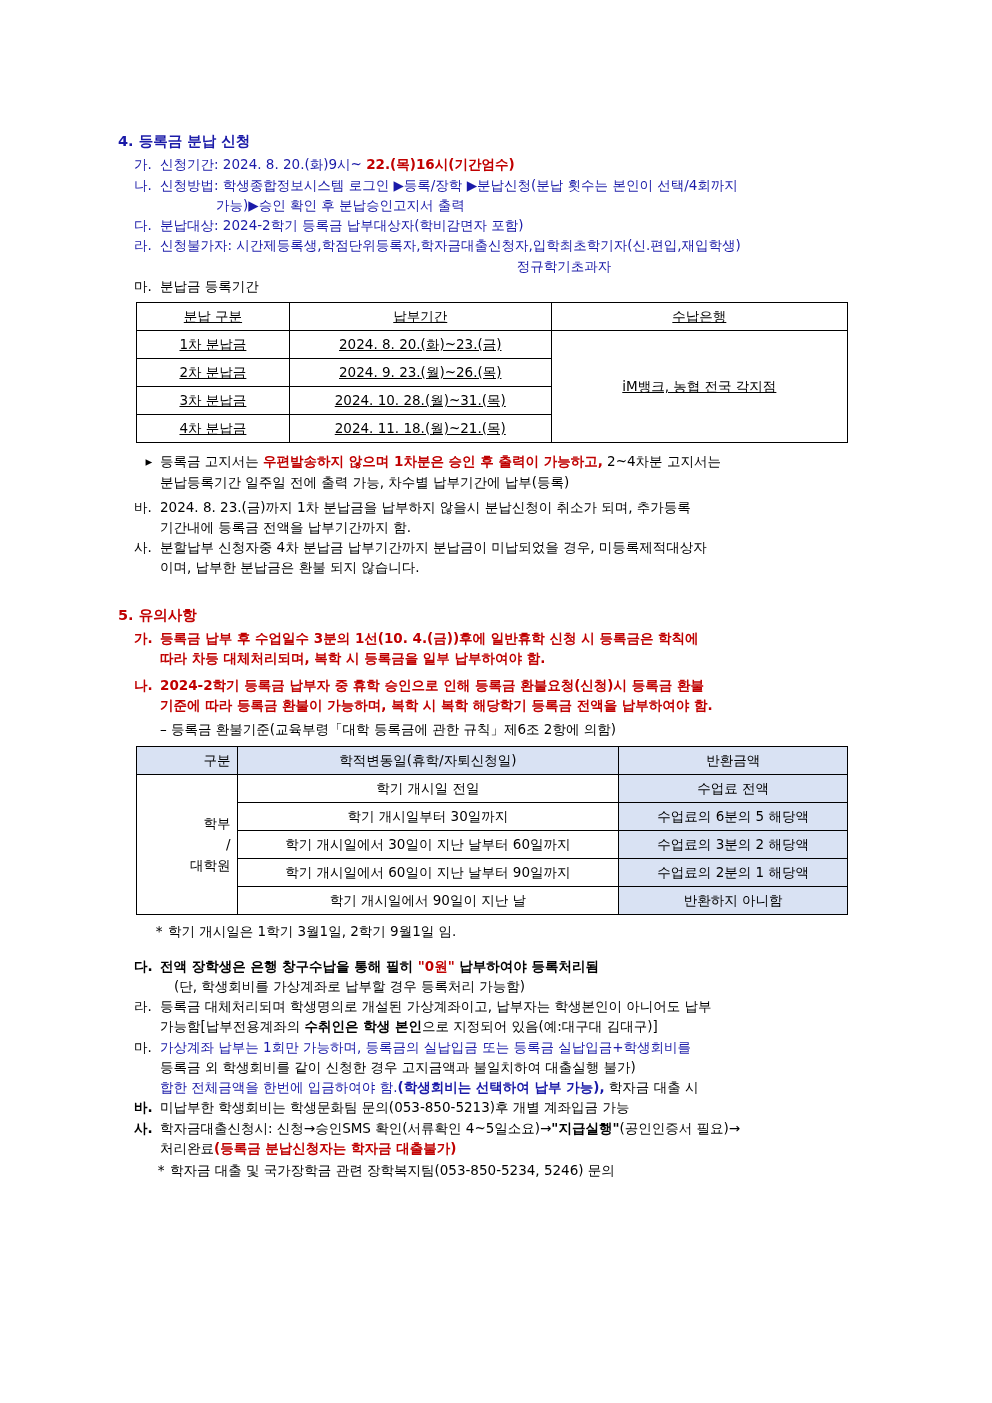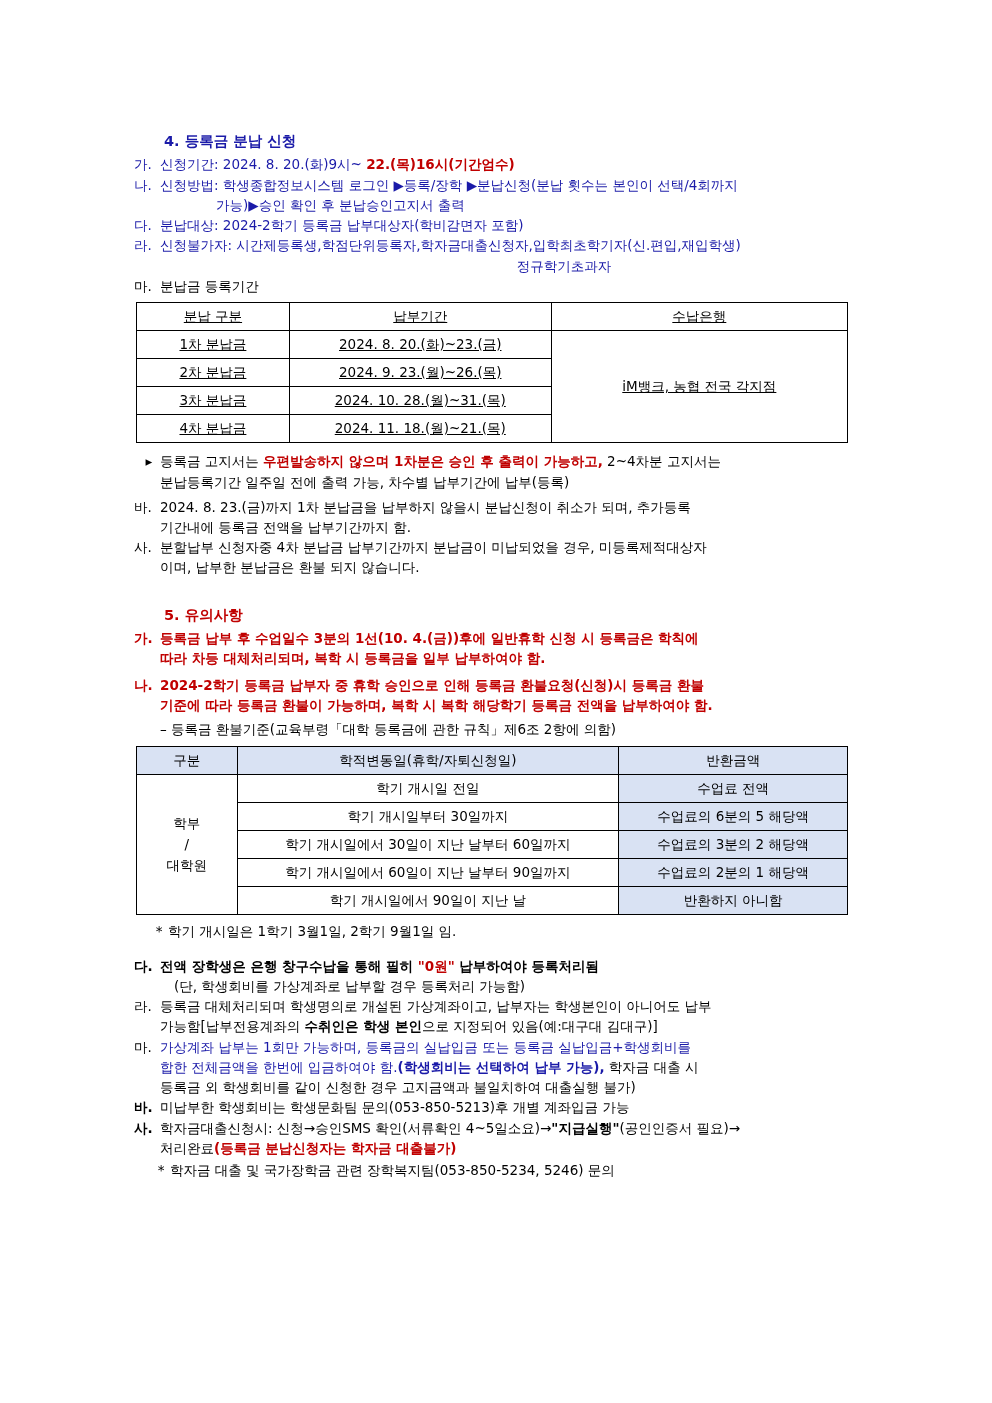--- a/index.html
+++ b/index.html
@@ -19,21 +19,20 @@
     position: relative;
     width: 992px;
     min-height: 1403px;
     padding: 130px 110px 40px 118px;
     box-sizing: border-box;
   }
   .sec-title {
     font-weight: bold;
     font-size: 14.5px;
     margin-bottom: 2px;
-    margin-left: 46px;
   }
   .sec-title.blue { color: #1a1aa8; }
   .sec-title.red { color: #c00000; }
 
   .row {
     display: flex;
     align-items: flex-start;
   }
   .marker {
     flex: 0 0 auto;
@@ -79,21 +78,21 @@
     padding: 3px 6px;
     font-size: 13.5px;
     font-weight: normal;
     text-align: center;
   }
   .tbl2 thead td {
     text-align: center;
     background: #d9e2f3;
   }
   .tbl2 .cat {
-    text-align: center;
+    text-align: right;
     width: 92px;
   }
   .tbl2 .mid { width: 390px; }
   .tbl2 .amt {
     width: 228px;
     background: #d9e2f3;
   }
   .bullet {
     flex: 0 0 auto;
     width: 22px;
@@ -300,24 +299,24 @@
         <div>
           <span>가능함[납부전용계좌의 </span><span class="b u">수취인은 학생 본인</span><span>으로 지정되어 있음(예:대구대 김대구)]</span>
         </div>
       </span>
     </div>
 
     <div class="row tight">
       <span class="marker">마.</span>
       <span class="body-text">
         <span class="blue u">가상계좌 납부는 1회만 가능하며, 등록금의 실납입금 또는 등록금 실납입금+학생회비를</span>
+        <div>등록금 외 학생회비를 같이 신청한 경우 고지금액과 불일치하여 대출실행 불가)</div>
         <div>
           <span class="blue u">합한 전체금액을 한번에 입금하여야 함.</span><span class="blue u b">(학생회비는 선택하여 납부 가능),</span><span> 학자금 대출 시</span>
         </div>
-        <div>등록금 외 학생회비를 같이 신청한 경우 고지금액과 불일치하여 대출실행 불가)</div>
       </span>
     </div>
 
     <div class="row tight">
       <span class="marker b">바.</span>
       <span class="body-text">미납부한 학생회비는 학생문화팀 문의(053-850-5213)후 개별 계좌입금 가능</span>
     </div>
 
     <div class="row tight">
       <span class="marker b">사.</span>

